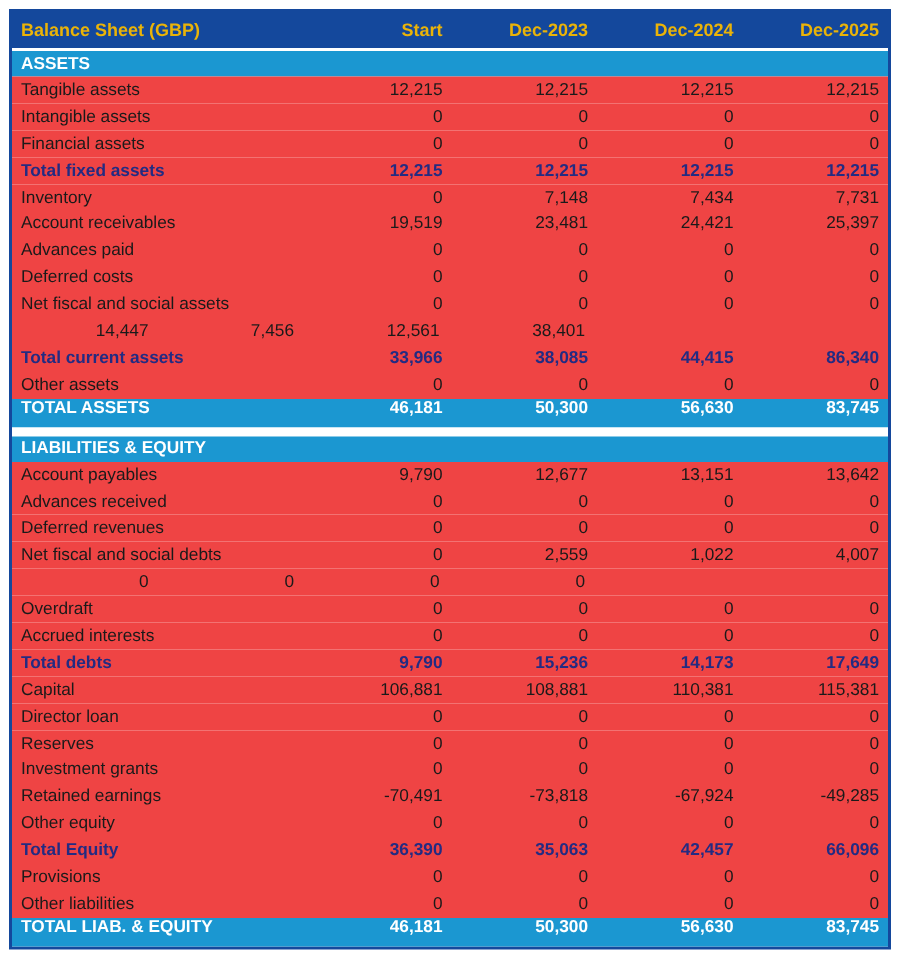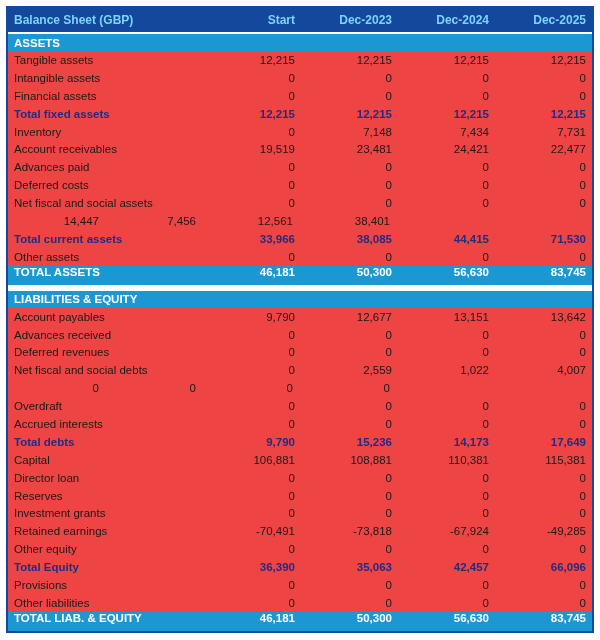--- a/index.html
+++ b/index.html
@@ -13,21 +13,21 @@
     width:600px;height:640px;background:#ffffff;
     font-family:"Liberation Sans", sans-serif;
     position:relative;overflow:hidden;
   }
   .sheet{
     position:absolute;left:6px;top:6px;width:584px;
     border:2px solid var(--navy);
     background:#ffffff;
   }
   .hdr{
-    background:var(--navy);color:#7dd3fc;font-weight:bold;
+    background:var(--navy);color:#eab308;font-weight:bold;
     display:flex;align-items:center;height:24px;font-size:12px;
   }
   .hdr-gap{height:2px;background:#ffffff;}
   .section-gap{height:6px;background:#ffffff;}
   .bar{
     background:var(--blue);color:#ffffff;font-weight:bold;
     display:flex;align-items:center;height:17px;font-size:11.5px;
     padding-left:6px;
   }
   .row{
@@ -92,21 +92,21 @@
     <div class="cell num">0</div>
     <div class="cell num">7,148</div>
     <div class="cell num">7,434</div>
     <div class="cell num">7,731</div>
   </div>
       <div class="row">
     <div class="cell label">Account receivables</div>
     <div class="cell num">19,519</div>
     <div class="cell num">23,481</div>
     <div class="cell num">24,421</div>
-    <div class="cell num">22,477</div>
+    <div class="cell num">25,397</div>
   </div>
       <div class="row">
     <div class="cell label">Advances paid</div>
     <div class="cell num">0</div>
     <div class="cell num">0</div>
     <div class="cell num">0</div>
     <div class="cell num">0</div>
   </div>
       <div class="row">
     <div class="cell label">Deferred costs</div>
@@ -126,21 +126,21 @@
     <div class="cell num">14,447</div>
     <div class="cell num">7,456</div>
     <div class="cell num">12,561</div>
     <div class="cell num">38,401</div>
   </div>
       <div class="row bold-row">
     <div class="cell label">Total current assets</div>
     <div class="cell num">33,966</div>
     <div class="cell num">38,085</div>
     <div class="cell num">44,415</div>
-    <div class="cell num">71,530</div>
+    <div class="cell num">86,340</div>
   </div>
       <div class="row">
     <div class="cell label">Other assets</div>
     <div class="cell num">0</div>
     <div class="cell num">0</div>
     <div class="cell num">0</div>
     <div class="cell num">0</div>
   </div>
       <div class="total">
     <div class="cell label">TOTAL ASSETS</div>

